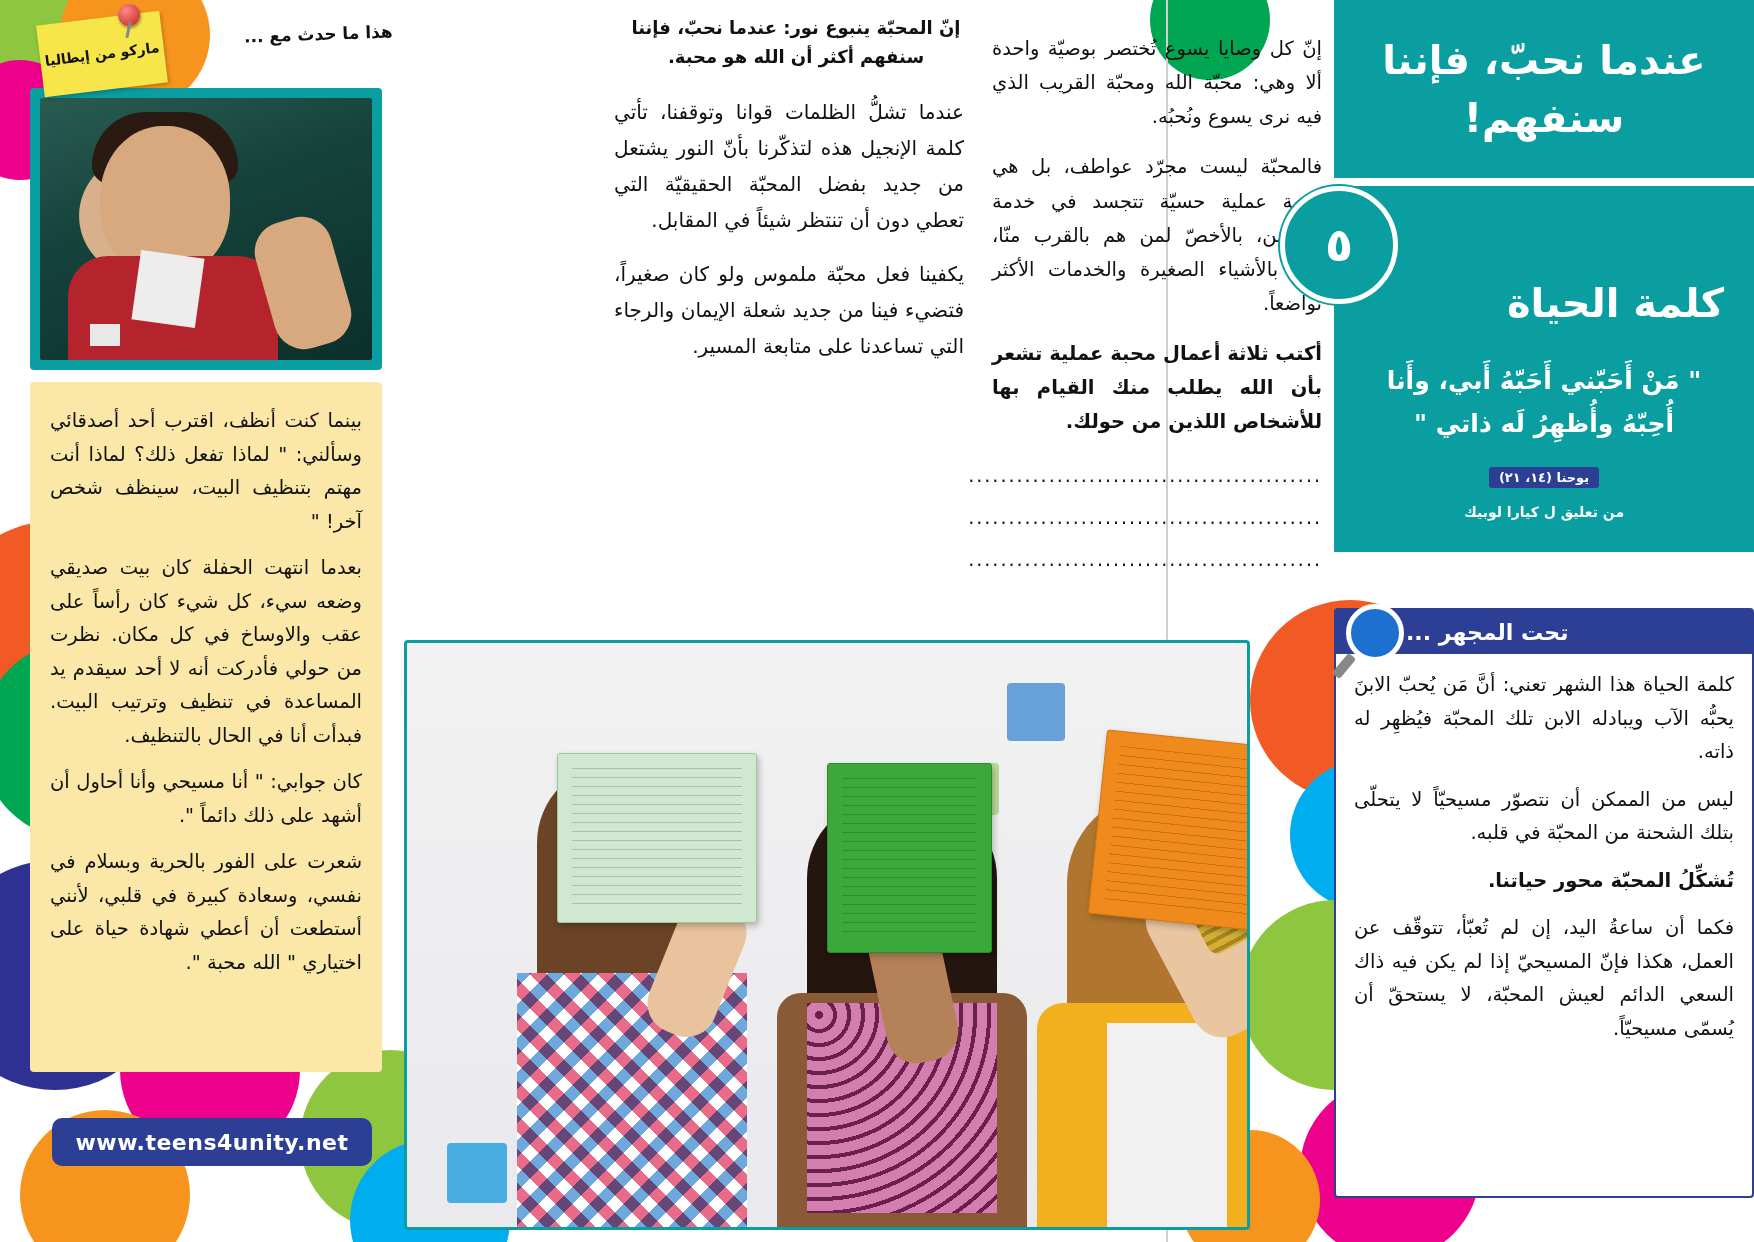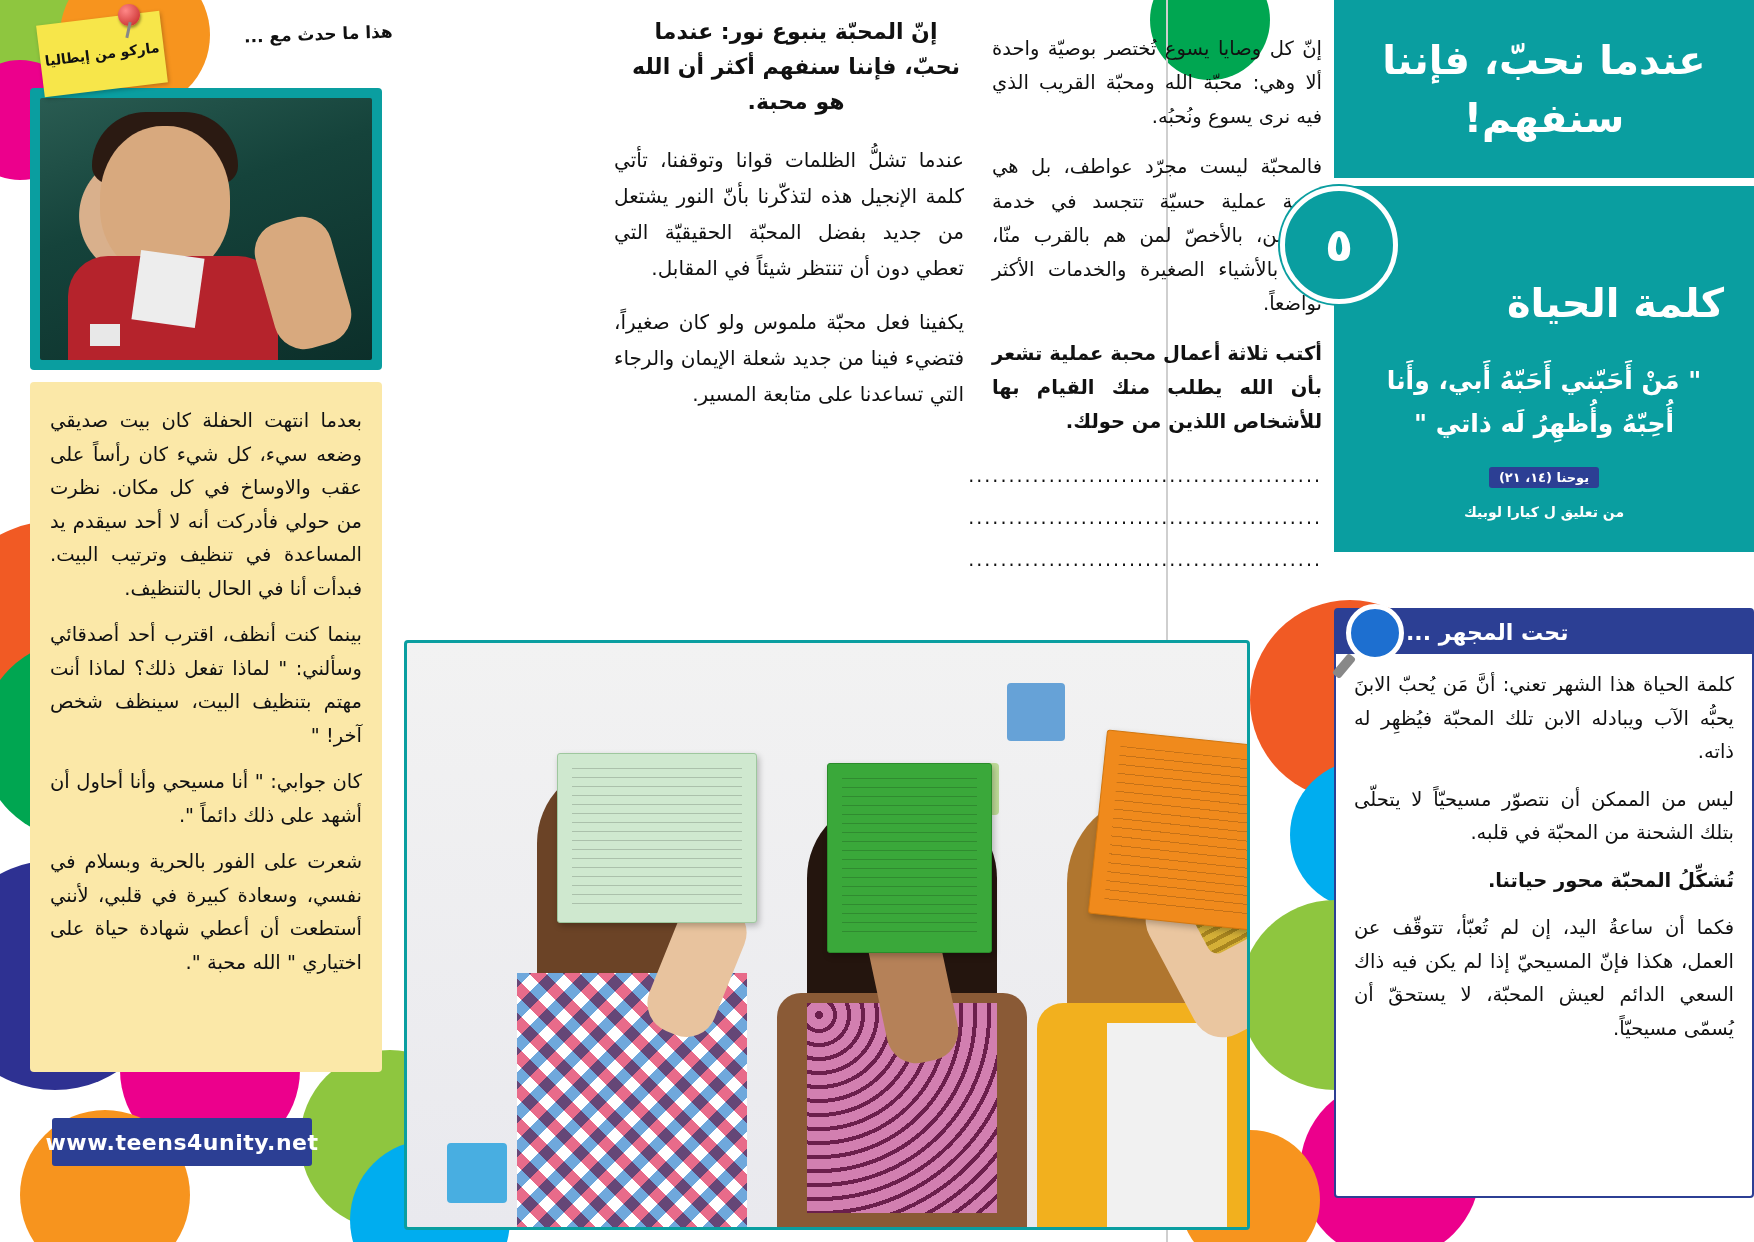--- a/index.html
+++ b/index.html
@@ -128,21 +128,21 @@
 
   
   .col-b {
     position: absolute; top: 14px; right: 790px;
     width: 350px;
     font-size: 20px; line-height: 1.8;
     text-align: justify; color: #111;
     z-index: 3;
   }
   .col-b .lead {
-    font-weight: bold; font-size: 22px; text-align: center;
+    font-weight: bold; font-size: 18px; text-align: center;
     line-height: 1.6; margin-bottom: 22px; margin-left: 14px;
   }
   .col-b p { margin-bottom: 18px; }
 
   
   .story-col {
     position: absolute; top: 0; left: 14px;
     width: 380px; height: 1242px;
     z-index: 3;
   }
@@ -225,25 +225,25 @@
     width: 352px; height: 690px;
     background: #fbe8a8;
     border-radius: 4px;
     padding: 22px 20px;
     font-size: 19.5px; line-height: 1.72;
     text-align: justify; color: #111;
   }
   .story-box p { margin-bottom: 13px; }
   .site-btn {
     position: absolute; top: 1118px; left: 38px;
-    width: 260px; height: 48px;
+    width: 320px; height: 48px;
     background: #2c3f94; color: #fff;
     display: flex; align-items: center; justify-content: center;
     font-size: 22px; font-weight: bold;
-    border-radius: 3px;
+    border-radius: 10px;
     letter-spacing: .5px;
   }
 
   
   .girls-photo {
     position: absolute; left: 404px; top: 640px;
     width: 846px; height: 590px;
     background: linear-gradient(180deg,#f2f2f2 0%, #e9e9ee 100%);
     border: 3px solid #0a9ea0;
     border-radius: 4px;
@@ -376,22 +376,22 @@
         <div class="hair"></div>
         <div class="face"></div>
         <div class="body"></div>
         <div class="collar"></div>
         <div class="arm"></div>
         <div class="badge"></div>
       </div>
     </div>
 
     <div class="story-box">
+      <p>بينما كنت أنظف، اقترب أحد أصدقائي وسألني: " لماذا تفعل ذلك؟ لماذا أنت مهتم بتنظيف البيت، سينظف شخص آخر! "</p>
       <p>بعدما انتهت الحفلة كان بيت صديقي وضعه سيء، كل شيء كان رأساً على عقب والاوساخ في كل مكان. نظرت من حولي فأدركت أنه لا أحد سيقدم يد المساعدة في تنظيف وترتيب البيت. فبدأت أنا في الحال بالتنظيف.</p>
-      <p>بينما كنت أنظف، اقترب أحد أصدقائي وسألني: " لماذا تفعل ذلك؟ لماذا أنت مهتم بتنظيف البيت، سينظف شخص آخر! "</p>
       <p>كان جوابي: " أنا مسيحي وأنا أحاول أن أشهد على ذلك دائماً ".</p>
       <p>شعرت على الفور بالحرية وبسلام في نفسي، وسعادة كبيرة في قلبي، لأنني أستطعت أن أعطي شهادة حياة على اختياري " الله محبة ".</p>
     </div>
 
     <div class="site-btn">www.teens4unity.net</div>
   </div>
 
   <div class="girls-photo">
     <div class="sq" style="left:40px;top:500px;width:60px;height:60px;background:#3aa8e0;"></div>
     <div class="sq" style="left:120px;top:545px;width:55px;height:55px;background:#ec008c;"></div>

